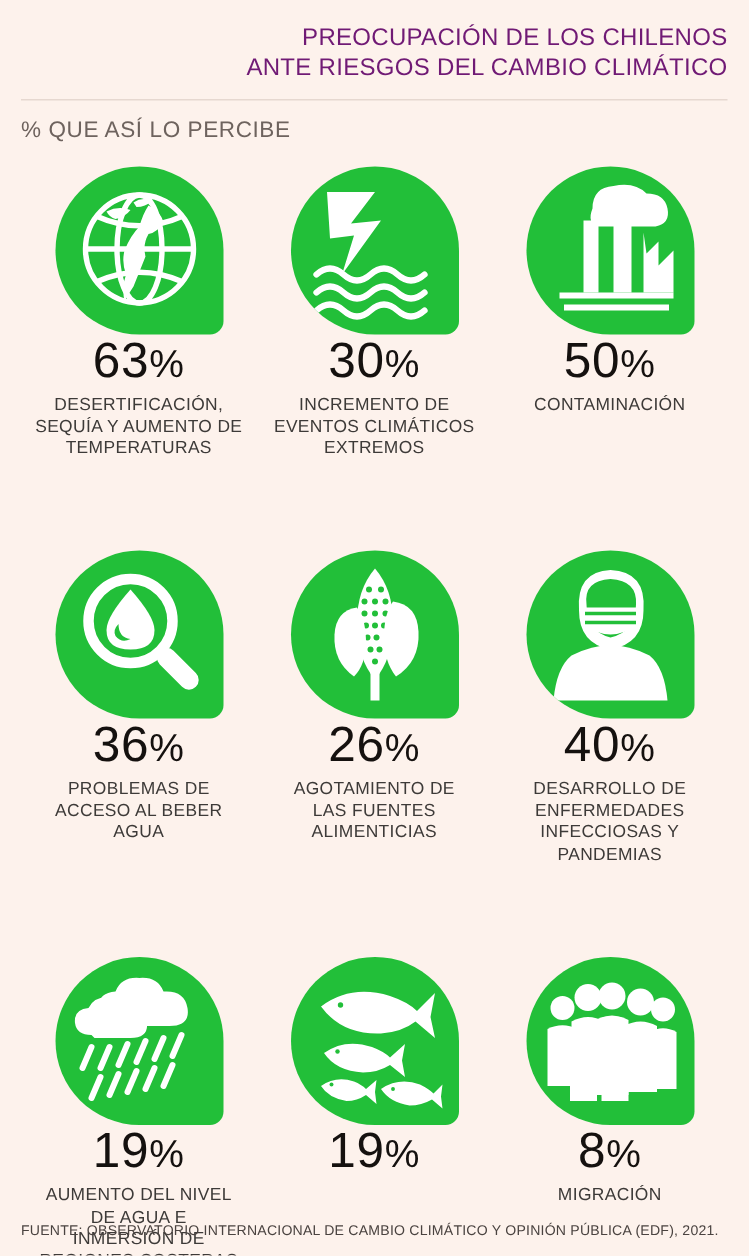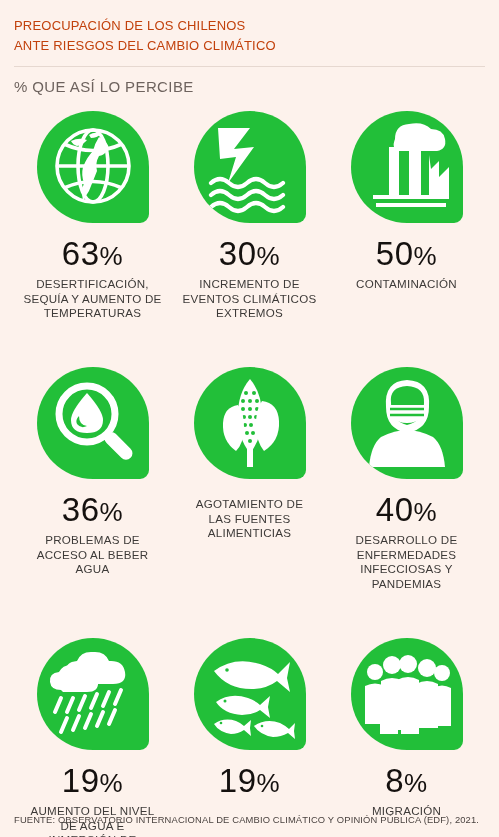--- a/index.html
+++ b/index.html
@@ -18,27 +18,28 @@
     width: 499px;
     height: 837px;
     box-sizing: border-box;
     padding: 0 14px;
     position: relative;
   }
 
   
   .header { padding-top: 16px; }
   .title {
-    color: #c2410c;
-    font-size: 13px;
+    color: #701a75;
+    font-size: 16px;
     line-height: 19.5px;
     letter-spacing: 0.2px;
     font-weight: 400;
     white-space: pre-line;
     margin: 0;
+    text-align: right;
   }
   .divider {
     height: 1px;
     background: #e6d8d0;
     margin: 11px 0 0 0;
     width: 100%;
   }
   .subtitle {
     color: #6e635e;
     font-size: 15px;
@@ -73,21 +74,20 @@
     background: #22bf39;
     border-radius: 56px 56px 9px 56px;
     position: relative;
     flex: none;
     overflow: hidden;
   }
   .badge svg { display: block; width: 112px; height: 112px; }
 
   
   .stat {
-    margin-top: 14px;
     text-align: center;
     width: 100%;
   }
   .pct {
     color: #15110f;
     font-size: 33px;
     line-height: 33px;
     font-weight: 400;
     letter-spacing: 0.5px;
     white-space: nowrap;
@@ -229,20 +229,21 @@
             <circle cx="53" cy="66" r="2"></circle>
               <circle cx="59" cy="66" r="2"></circle>
             <circle cx="56" cy="74" r="2"></circle>
           </g>
           <path d="M44 38 Q30 40 29 56 Q28 74 42 84 Q50 76 50 60 Q50 46 44 38 Z" fill="#ffffff"></path>
           <path d="M68 34 Q84 36 85 54 Q86 74 70 84 Q62 74 62 58 Q62 42 68 34 Z" fill="#ffffff"></path>
           <rect x="53" y="80" width="6" height="20" fill="#ffffff"></rect>
         </svg>
       </div>
       <div class="stat">
+        <div class="pct"><span>26</span><span class="sym">%</span></div>
         <div class="label">AGOTAMIENTO DE
 LAS FUENTES
 ALIMENTICIAS</div>
       </div>
     </div>
 
     <div class="cell">
       <div class="badge">
         <svg viewBox="0 0 112 112">
           <path d="M35 40 Q33 14 56 13 Q80 14 78 40 Q78 62 56 66 Q35 62 35 40 Z" fill="#ffffff"></path>

